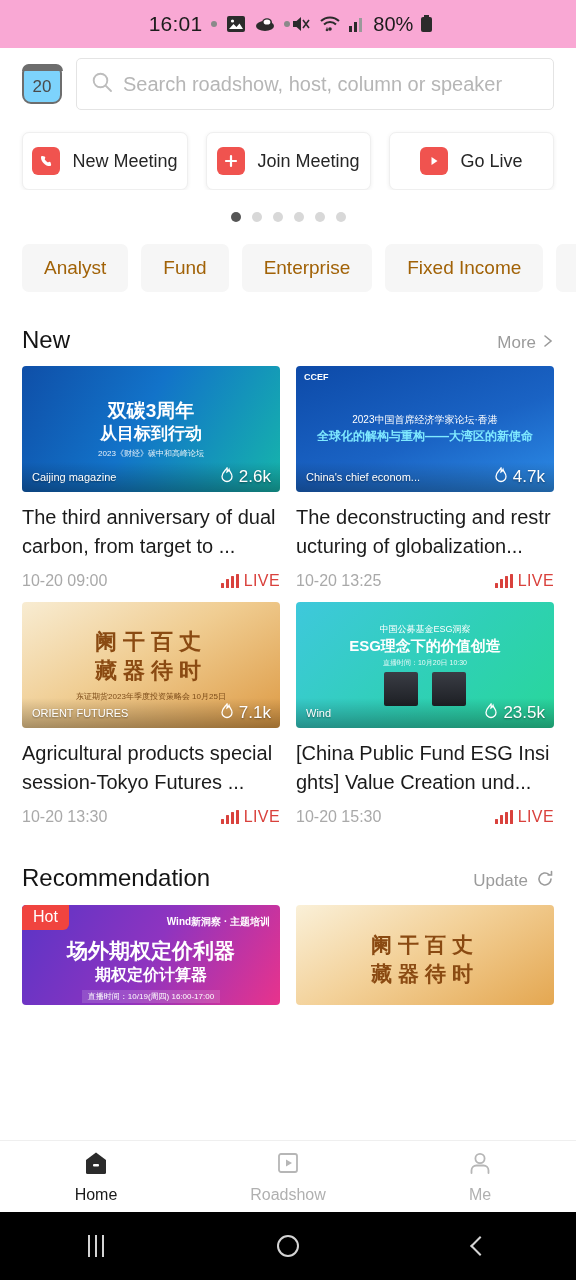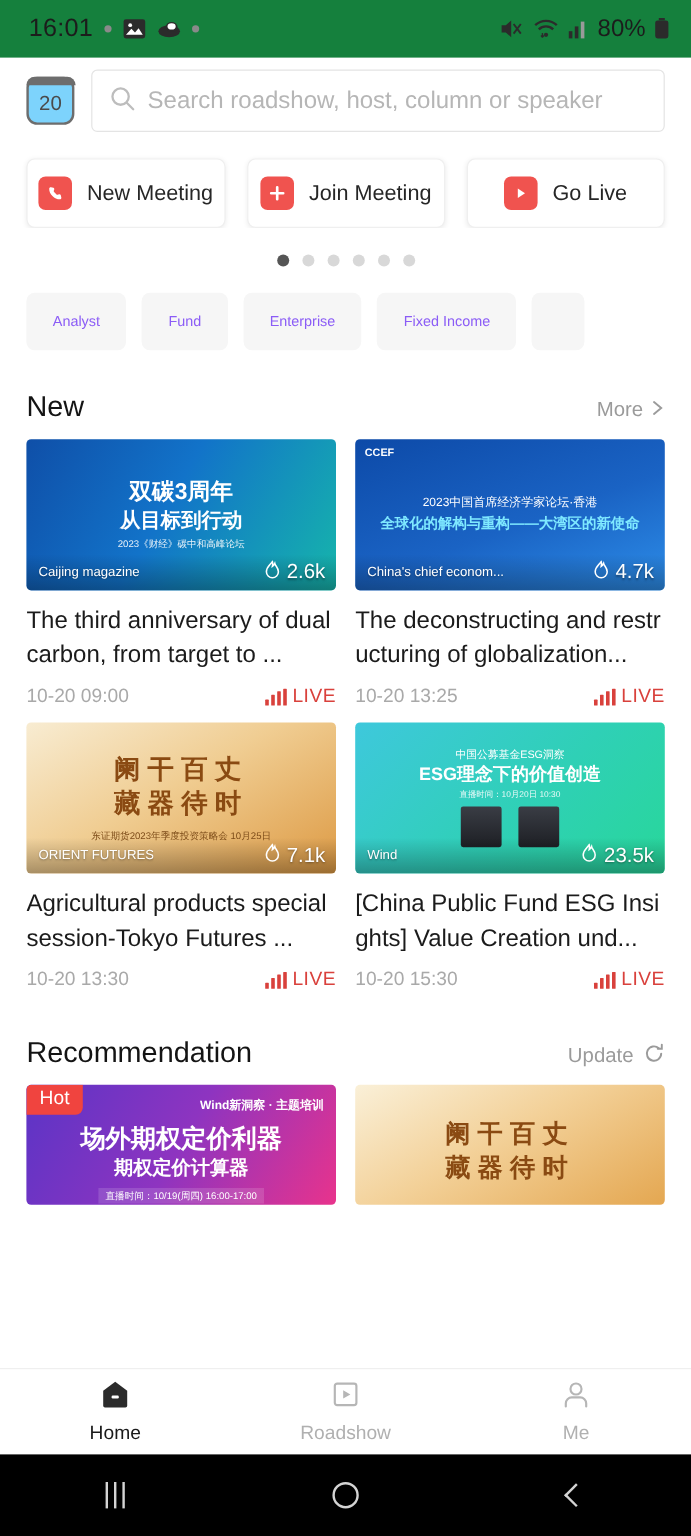--- a/index.html
+++ b/index.html
@@ -7,22 +7,22 @@
   body {
     font-family:"Liberation Sans", sans-serif;
     background:#ffffff;
     overflow:hidden;
     position:relative;
   }
 
   
   .statusbar {
     height:48px; display:flex; align-items:center;
-    justify-content:space-between; padding:0 18px 0 24px;
-    background:#15803d;
+    justify-content:center; padding:0 18px 0 24px;
+    background:#f9a8d4;
   }
   .sb-left { display:flex; align-items:center; gap:9px; }
   .sb-time { font-size:21px; color:#1c1c1c; letter-spacing:.2px; font-weight:400; }
   .sb-dot-sm { width:6px; height:6px; border-radius:50%; background:#8a8a8a; display:inline-block; }
   .sb-ico { display:inline-flex; align-items:center; }
   .sb-right { display:flex; align-items:center; gap:7px; }
   .sb-pct { font-size:20px; color:#1c1c1c; }
 
   
   .searchrow { display:flex; align-items:center; padding:10px 22px 14px 22px; gap:14px; }
@@ -60,21 +60,21 @@
   .dots { display:flex; justify-content:center; gap:11px; padding:22px 0 14px 0; }
   .dot { width:10px; height:10px; border-radius:50%; background:#d8d8d8; }
   .dot.on { background:#555; }
 
   
   .chips { display:flex; gap:13px; padding:8px 22px 0 22px; overflow:hidden; }
   .chip {
     background:#f6f6f6; border-radius:7px; height:48px; padding:0 22px;
     display:flex; align-items:center; white-space:nowrap; flex:none;
   }
-  .chip span { font-size:12px; color:#8b5cf6; }
+  .chip span { font-size:19px; color:#a16207; }
 
   
   .sec-head {
     display:flex; align-items:baseline; justify-content:space-between;
     padding:34px 22px 12px 22px;
   }
   .sec-title { font-size:24px; color:#141414; font-weight:400; }
   .sec-more { display:flex; align-items:center; gap:6px; font-size:17px; color:#9b9b9b; }
 
   

